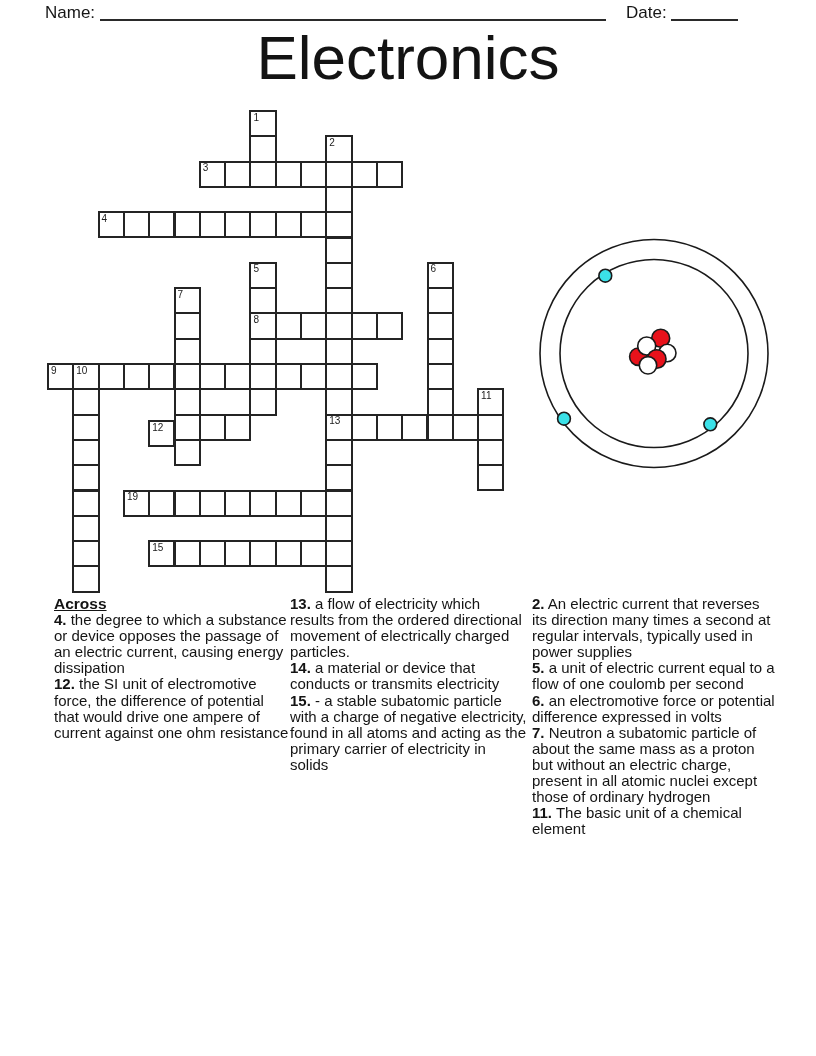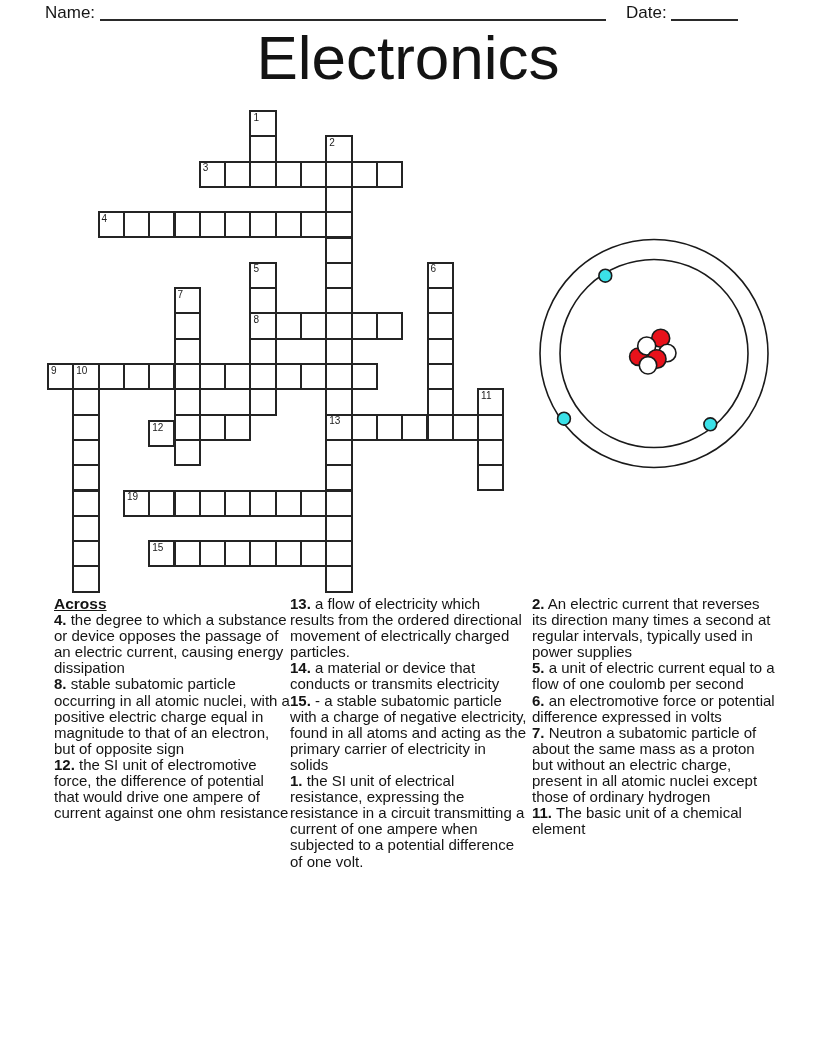--- a/index.html
+++ b/index.html
@@ -181,28 +181,26 @@
     <circle class="proton" cx="122.7" cy="125" r="9.3" stroke-width="1.6" fill="#e8121b" stroke="#1a1a1a"></circle>
     <circle class="neutron" cx="114" cy="131.3" r="8.7" stroke-width="1.6" fill="#ffffff" stroke="#1a1a1a"></circle>
     <circle class="electron" cx="71.3" cy="41.7" r="6.4" stroke-width="1.6" fill="#3be1e8" stroke="#1a1a1a"></circle>
     <circle class="electron" cx="30" cy="184.7" r="6.4" stroke-width="1.6" fill="#3be1e8" stroke="#1a1a1a"></circle>
     <circle class="electron" cx="176.3" cy="190.3" r="6.4" stroke-width="1.6" fill="#3be1e8" stroke="#1a1a1a"></circle>
   </svg>
 
   <div id="col1" class="clue-col">
       <div class="clue-head">Across</div>
       <div class="clue"><b>4.</b><span> the degree to which a substance or device opposes the passage of an electric current, causing energy dissipation</span></div>
-      <div class="clue"><b>8.</b><span> stable subatomic particle occurring in all atomic nuclei, with a positive electric charge equal in magnitude to that of an electron, but of opposite sign</span></div>
       <div class="clue"><b>12.</b><span> the SI unit of electromotive force, the difference of potential that would drive one ampere of current against one ohm resistance</span></div>
     </div>
   <div id="col2" class="clue-col">
       <div class="clue"><b>13.</b><span> a flow of electricity which results from the ordered directional movement of electrically charged particles.</span></div>
       <div class="clue"><b>14.</b><span> a material or device that conducts or transmits electricity</span></div>
       <div class="clue"><b>15.</b><span> - a stable subatomic particle with a charge of negative electricity, found in all atoms and acting as the primary carrier of electricity in solids</span></div>
-      <div class="clue"><b>1.</b><span> the SI unit of electrical resistance, expressing the resistance in a circuit transmitting a current of one ampere when subjected to a potential difference of one volt.</span></div>
     </div>
   <div id="col3" class="clue-col">
       <div class="clue"><b>2.</b><span> An electric current that reverses its direction many times a second at regular intervals, typically used in power supplies</span></div>
       <div class="clue"><b>5.</b><span> a unit of electric current equal to a flow of one coulomb per second</span></div>
       <div class="clue"><b>6.</b><span> an electromotive force or potential difference expressed in volts</span></div>
       <div class="clue"><b>7.</b><span> Neutron a subatomic particle of about the same mass as a proton but without an electric charge, present in all atomic nuclei except those of ordinary hydrogen</span></div>
       <div class="clue"><b>11.</b><span> The basic unit of a chemical element</span></div>
     </div>
 
 </div>

